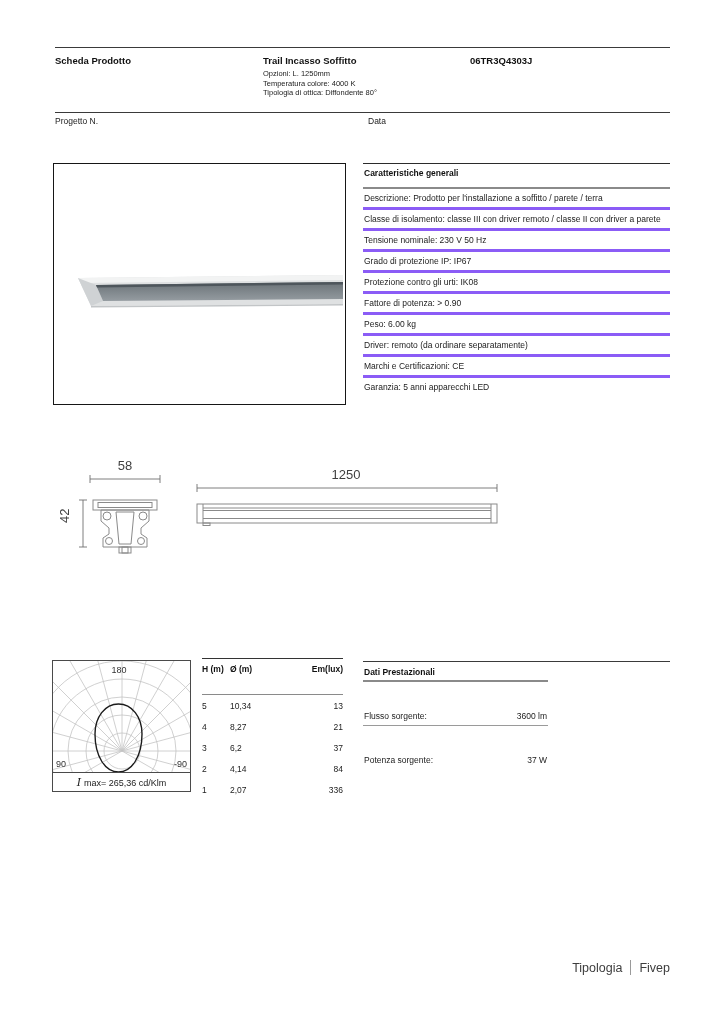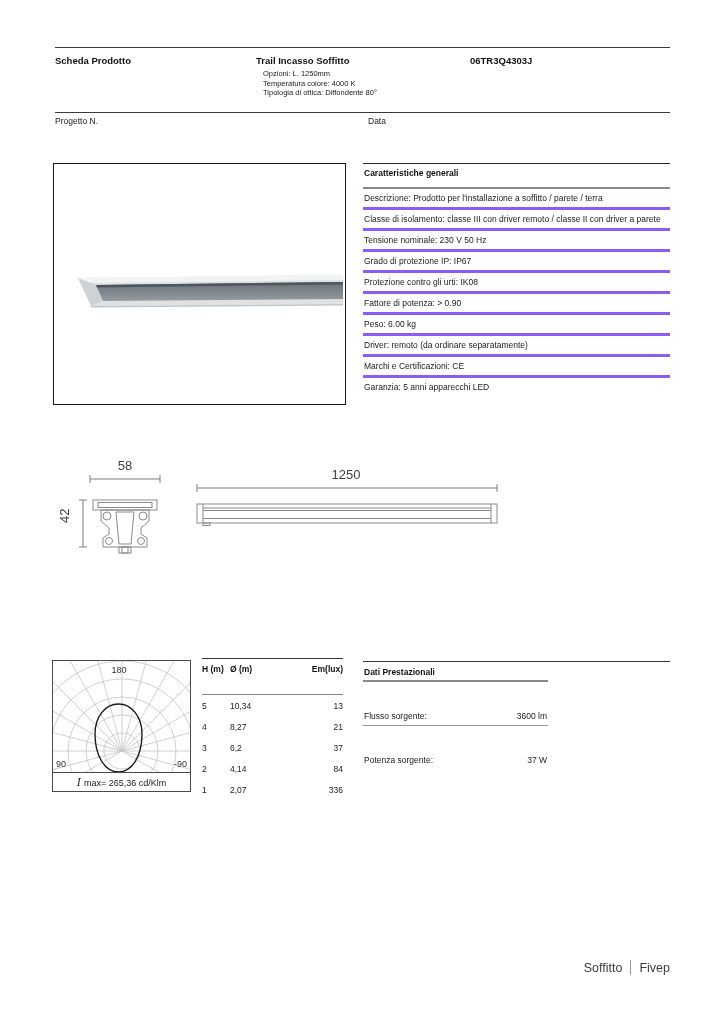--- a/index.html
+++ b/index.html
@@ -46,21 +46,21 @@
   .polar-label{font-size:9px;fill:#333;}
 </style>
 </head>
 <body>
 
 <div id="page">
 
   <div class="rule" style="left:55px;top:47px;width:615px;"></div>
 
   <div class="h-bold" style="left:55px;top:55px;">Scheda Prodotto</div>
-  <div class="h-bold" style="left:256px;top:55px;">Trail Incasso Soffitto</div>
+  <div class="h-bold" style="left:263px;top:55px;">Trail Incasso Soffitto</div>
   <div class="h-opts" style="left:263px;top:69px;">
     <div>Opzioni: L. 1250mm</div>
     <div>Temperatura colore: 4000 K</div>
     <div>Tipologia di ottica: Diffondente 80°</div>
   </div>
   <div class="h-bold" style="left:470px;top:55px;">06TR3Q4303J</div>
 
   <div class="rule" style="left:55px;top:112px;width:615px;"></div>
   <div class="h-small" style="left:55px;top:116px;">Progetto N.</div>
   <div class="h-small" style="left:368px;top:116px;">Data</div>
@@ -218,18 +218,18 @@
         <span>3600 lm</span>
       </div>
       <div class="p-row">
         <span>Potenza sorgente:</span>
         <span>37 W</span>
       </div>
     </div>
   </div>
 
   <div id="footer">
-    <span>Soffitto</span>
+    <span>Tipologia</span>
     <span class="divider"></span>
     <span>Fivep</span>
   </div>
 
 </div>
 
 </body></html>

